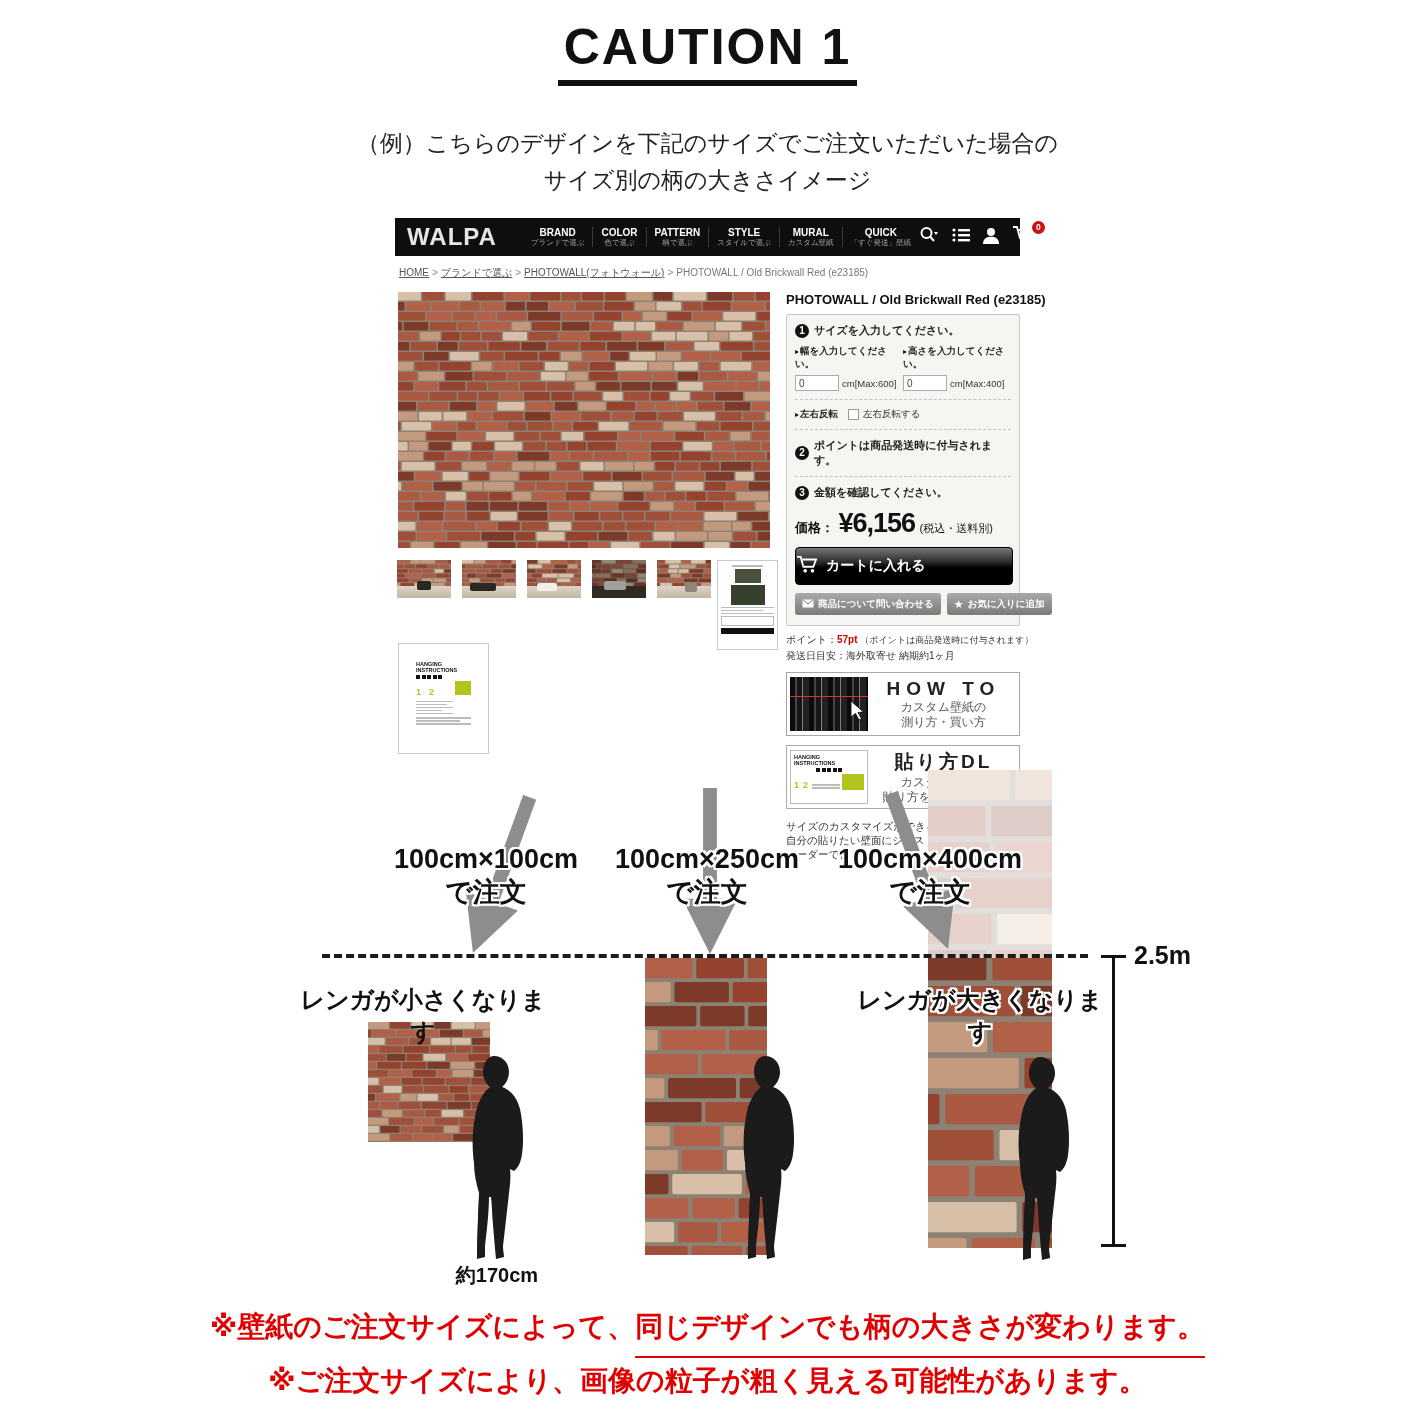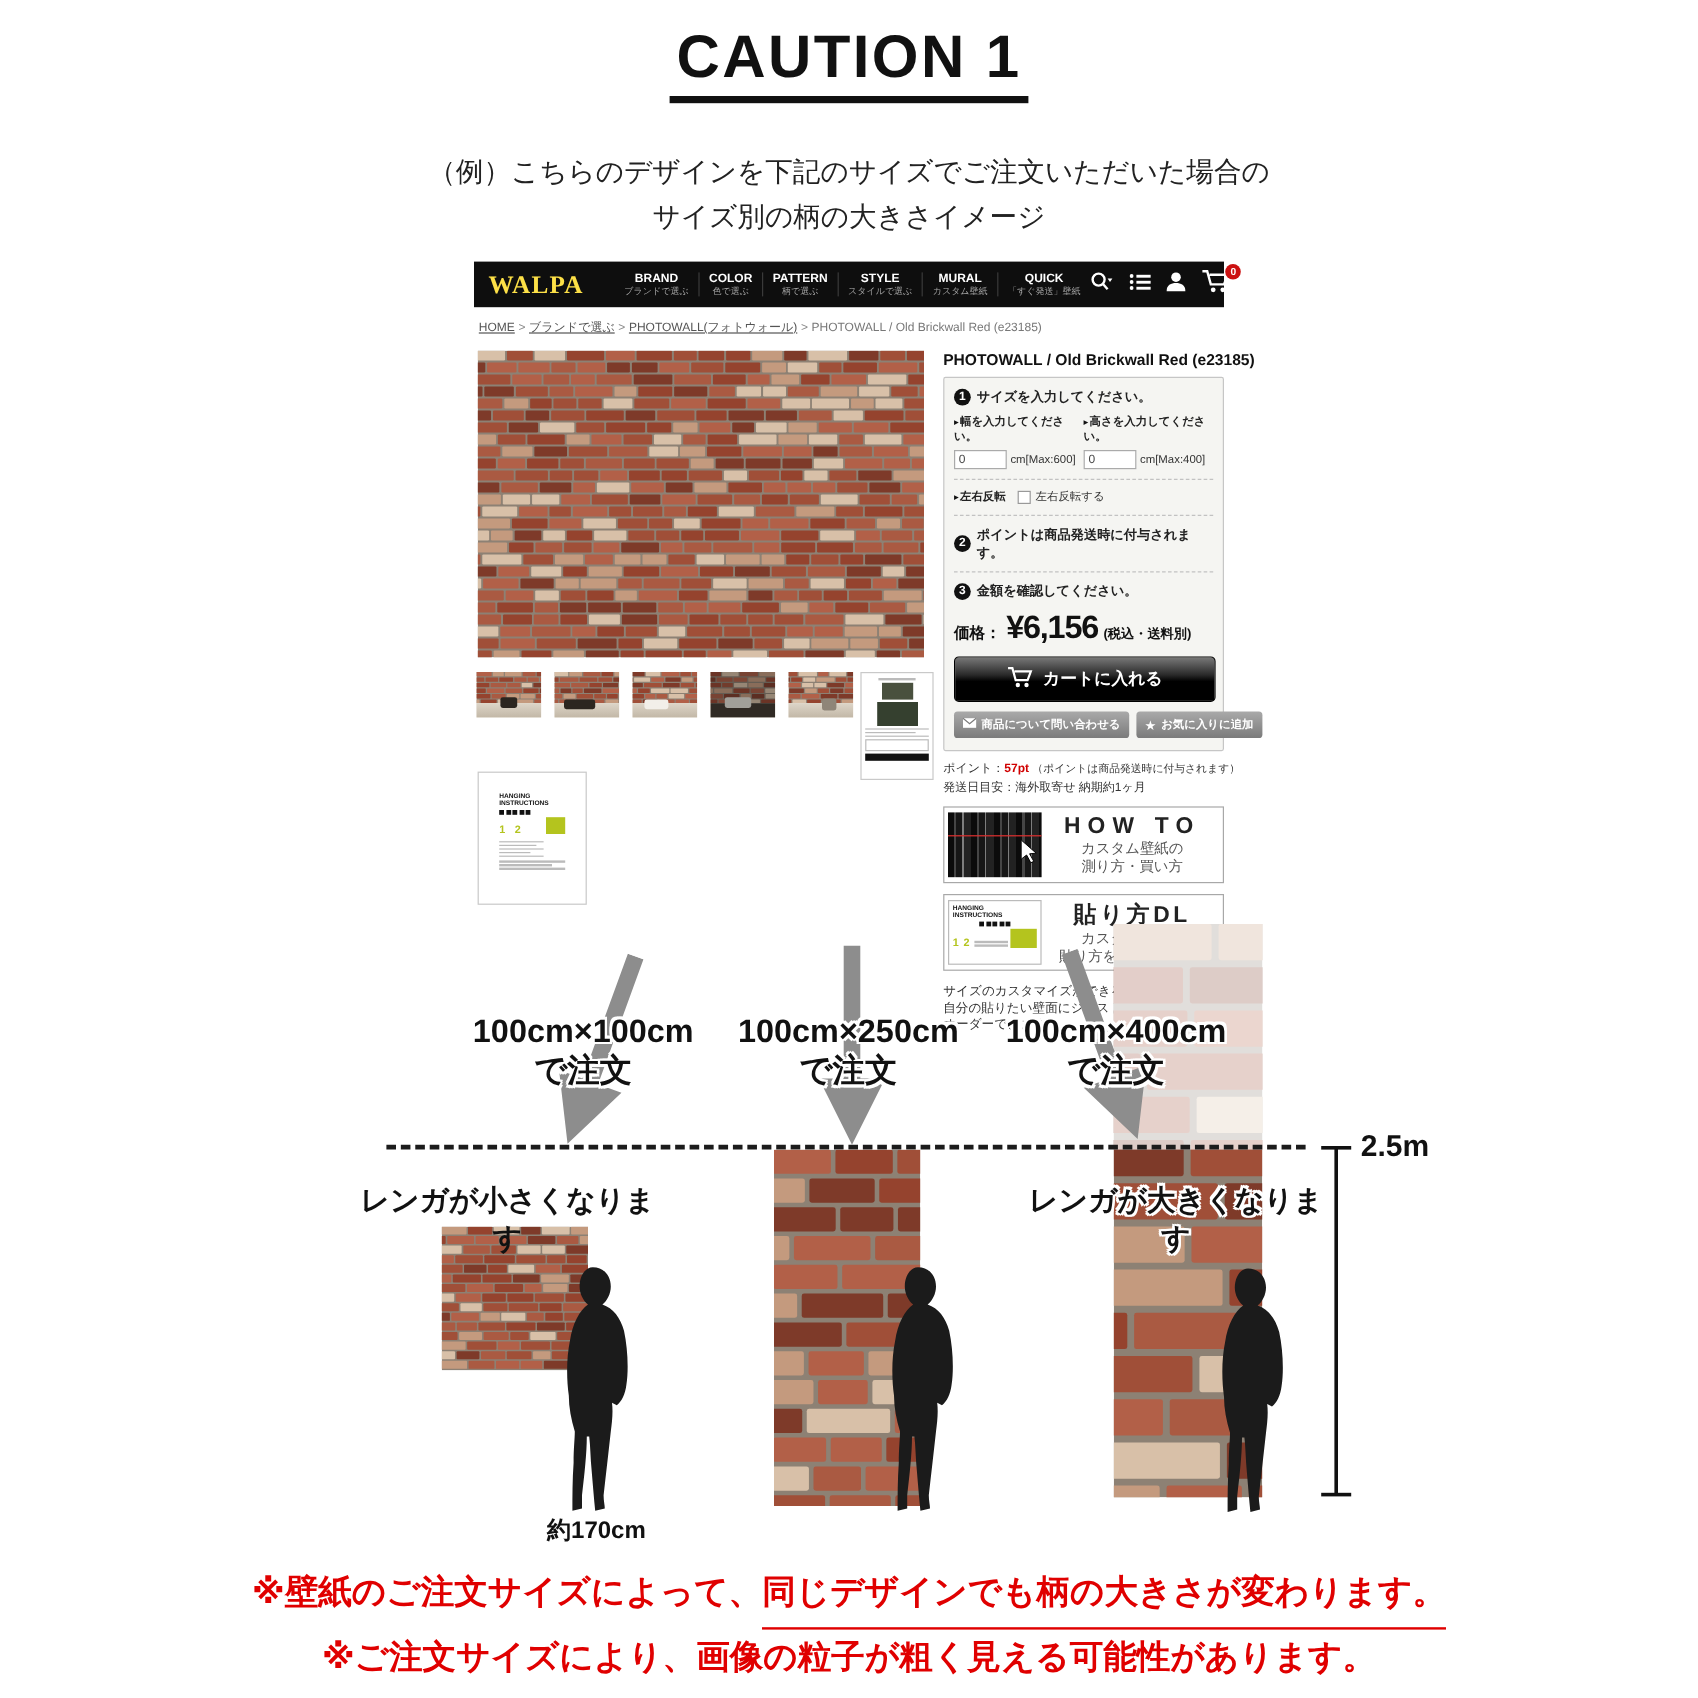--- a/index.html
+++ b/index.html
@@ -8,21 +8,21 @@
 
   
   .page-title{position:absolute;left:0;top:18px;width:100%;text-align:center;}
   .page-title span{display:inline-block;font-size:50px;font-weight:800;letter-spacing:2px;
     border-bottom:6px solid #111;padding:0 6px 4px 6px;}
   .subtitle{position:absolute;left:0;width:100%;text-align:center;font-size:23px;color:#222;}
 
   
   .shot{position:absolute;left:395px;top:218px;width:625px;height:545px;background:#fff;}
   .navbar{position:absolute;left:0;top:0;width:625px;height:38px;background:#0e0e0e;display:flex;align-items:center;}
-  .logo{font-size:21px;font-weight:bold;color:#fde047;letter-spacing:1px;margin-left:12px;font-family:Liberation Serif, serif;}
+  .logo{font-size:24px;font-weight:bold;color:#e5e5e5;letter-spacing:1px;margin-left:12px;}
   .nav-items{display:flex;margin-left:26px;height:30px;align-items:center;}
   .nav-item{padding:0 8px;text-align:center;border-left:1px solid #3a3a3a;cursor:default;}
   .nav-item:first-child{border-left:none;}
   .nav-label{font-size:10px;font-weight:bold;color:#fff;line-height:11px;}
   .nav-sub{font-size:7.5px;color:#a5a5a5;line-height:9px;white-space:nowrap;}
   .nav-icons{margin-left:auto;display:flex;align-items:center;gap:13px;margin-right:16px;}
   .cart-wrap{position:relative;}
   .badge{position:absolute;right:-9px;top:-4px;width:13px;height:13px;border-radius:50%;
     background:#cc1111;color:#fff;font-size:8.5px;font-weight:bold;text-align:center;line-height:13px;}
   .breadcrumb{position:absolute;left:4px;top:48px;font-size:10px;color:#777;}
@@ -62,24 +62,24 @@
   .input-row{display:flex;align-items:center;margin-top:4px;}
   .input-box{width:44px;height:16px;border:1px solid #aaa;background:#fff;font-size:10px;color:#444;
     padding:0 3px;box-sizing:border-box;font-family:inherit;}
   .unit{font-size:9.5px;color:#333;margin-left:3px;}
   .divider{border-top:1px dashed #c2c2c2;margin:8px 0;}
   .flip-row{display:flex;align-items:center;font-size:9.5px;color:#333;}
   .cb{width:9px;height:9px;border:1px solid #999;background:#fff;display:inline-block;margin:0 4px 0 10px;}
   .price-row{margin-top:8px;white-space:nowrap;}
   .price-label{font-size:13px;font-weight:bold;}
   .price{font-size:27px;font-weight:bold;letter-spacing:-1px;}
-  .price-note{font-size:11px;font-weight:bold;}
+  .price-note{font-size:11px;font-weight:normal;}
   .cart-btn{margin-top:8px;width:100%;height:36px;border:1px solid #000;border-radius:4px;color:#fff;
     background:linear-gradient(#777 0%,#2a2a2a 40%,#000 55%,#000 100%);
-    display:flex;align-items:center;justify-content:center;gap:8px;font-size:14px;font-weight:bold;cursor:pointer;}
+    display:flex;align-items:center;justify-content:flex-start;gap:8px;font-size:14px;font-weight:bold;cursor:pointer;}
   .small-btns{display:flex;gap:6px;margin-top:8px;}
   .gray-btn{height:22px;border-radius:3px;background:linear-gradient(#a9a9a9,#7b7b7b);color:#fff;
     font-size:9.5px;font-weight:bold;display:flex;align-items:center;justify-content:center;gap:4px;
     padding:0 7px;cursor:pointer;white-space:nowrap;}
   .points-line{font-size:10px;color:#333;margin-top:7px;white-space:nowrap;}
   .points-val{color:#d00000;font-weight:bold;}
   .ship-line{font-size:10px;color:#333;margin-top:2px;}
   .info-box{display:flex;align-items:center;border:1px solid #a8a8a8;background:#fff;height:62px;margin-top:9px;}
   .info-img{position:relative;width:78px;height:54px;margin-left:3px;flex:0 0 78px;overflow:hidden;}
   .forest{background:repeating-linear-gradient(90deg,#0b0b0b 0 5px,#454545 5px 7px,#161616 7px 12px,#7d7d7d 12px 13px,#222 13px 19px);}

